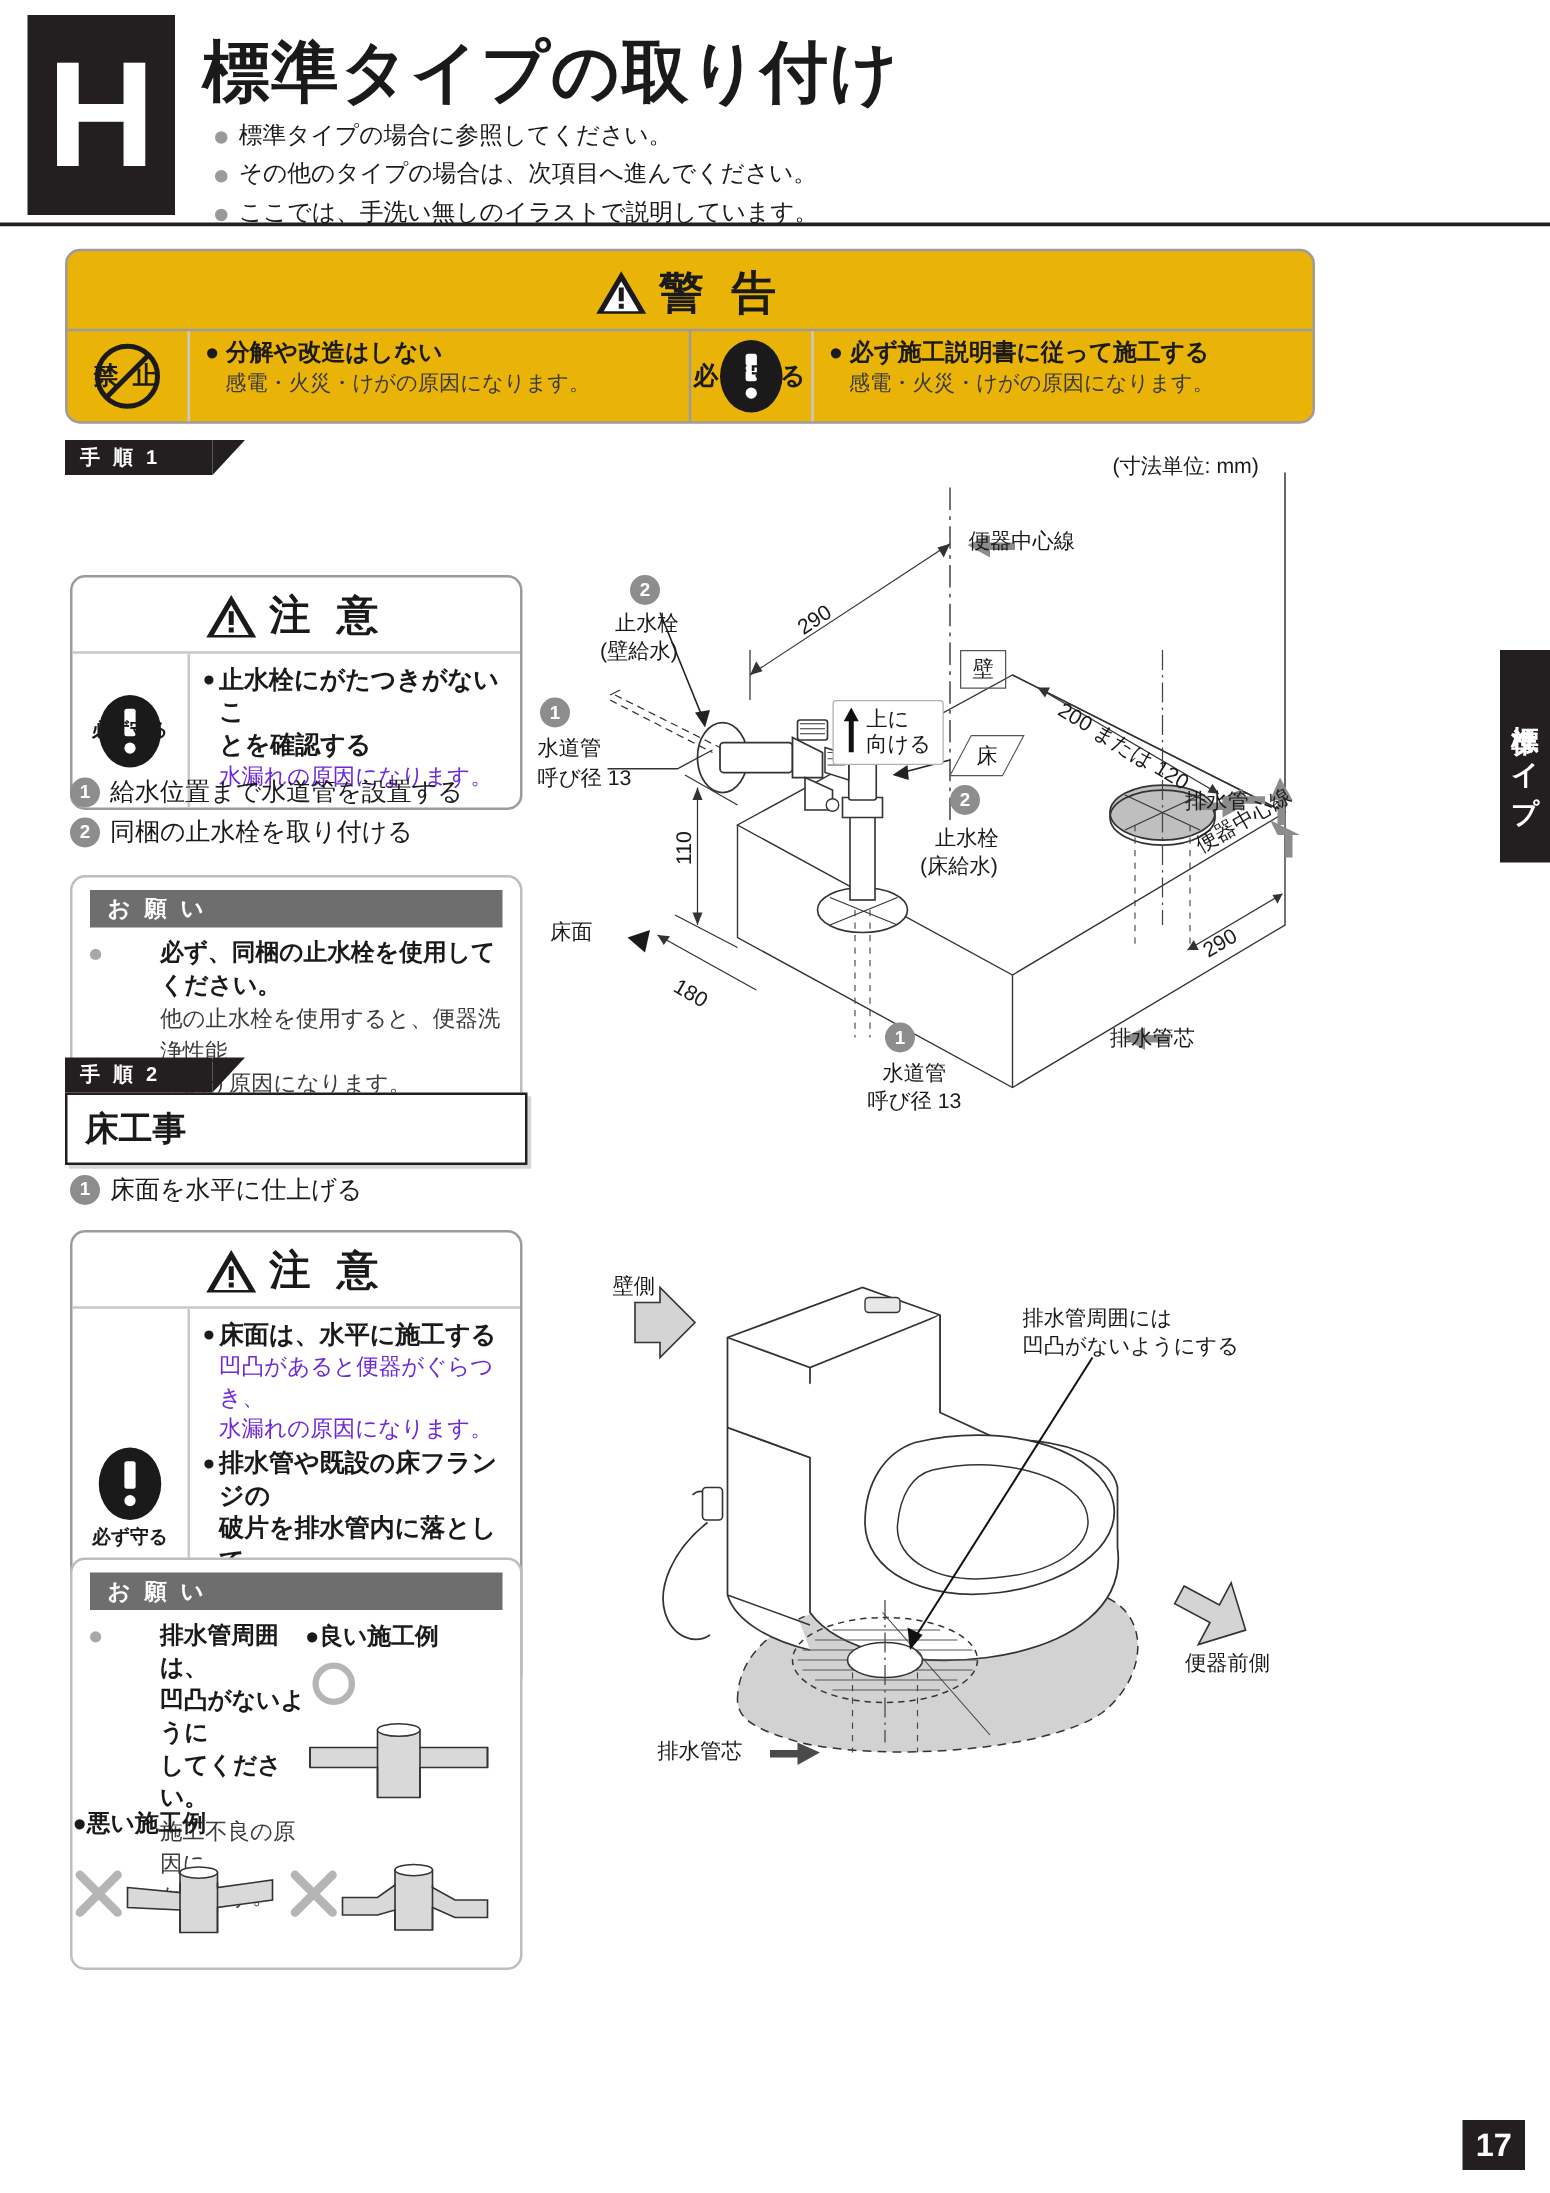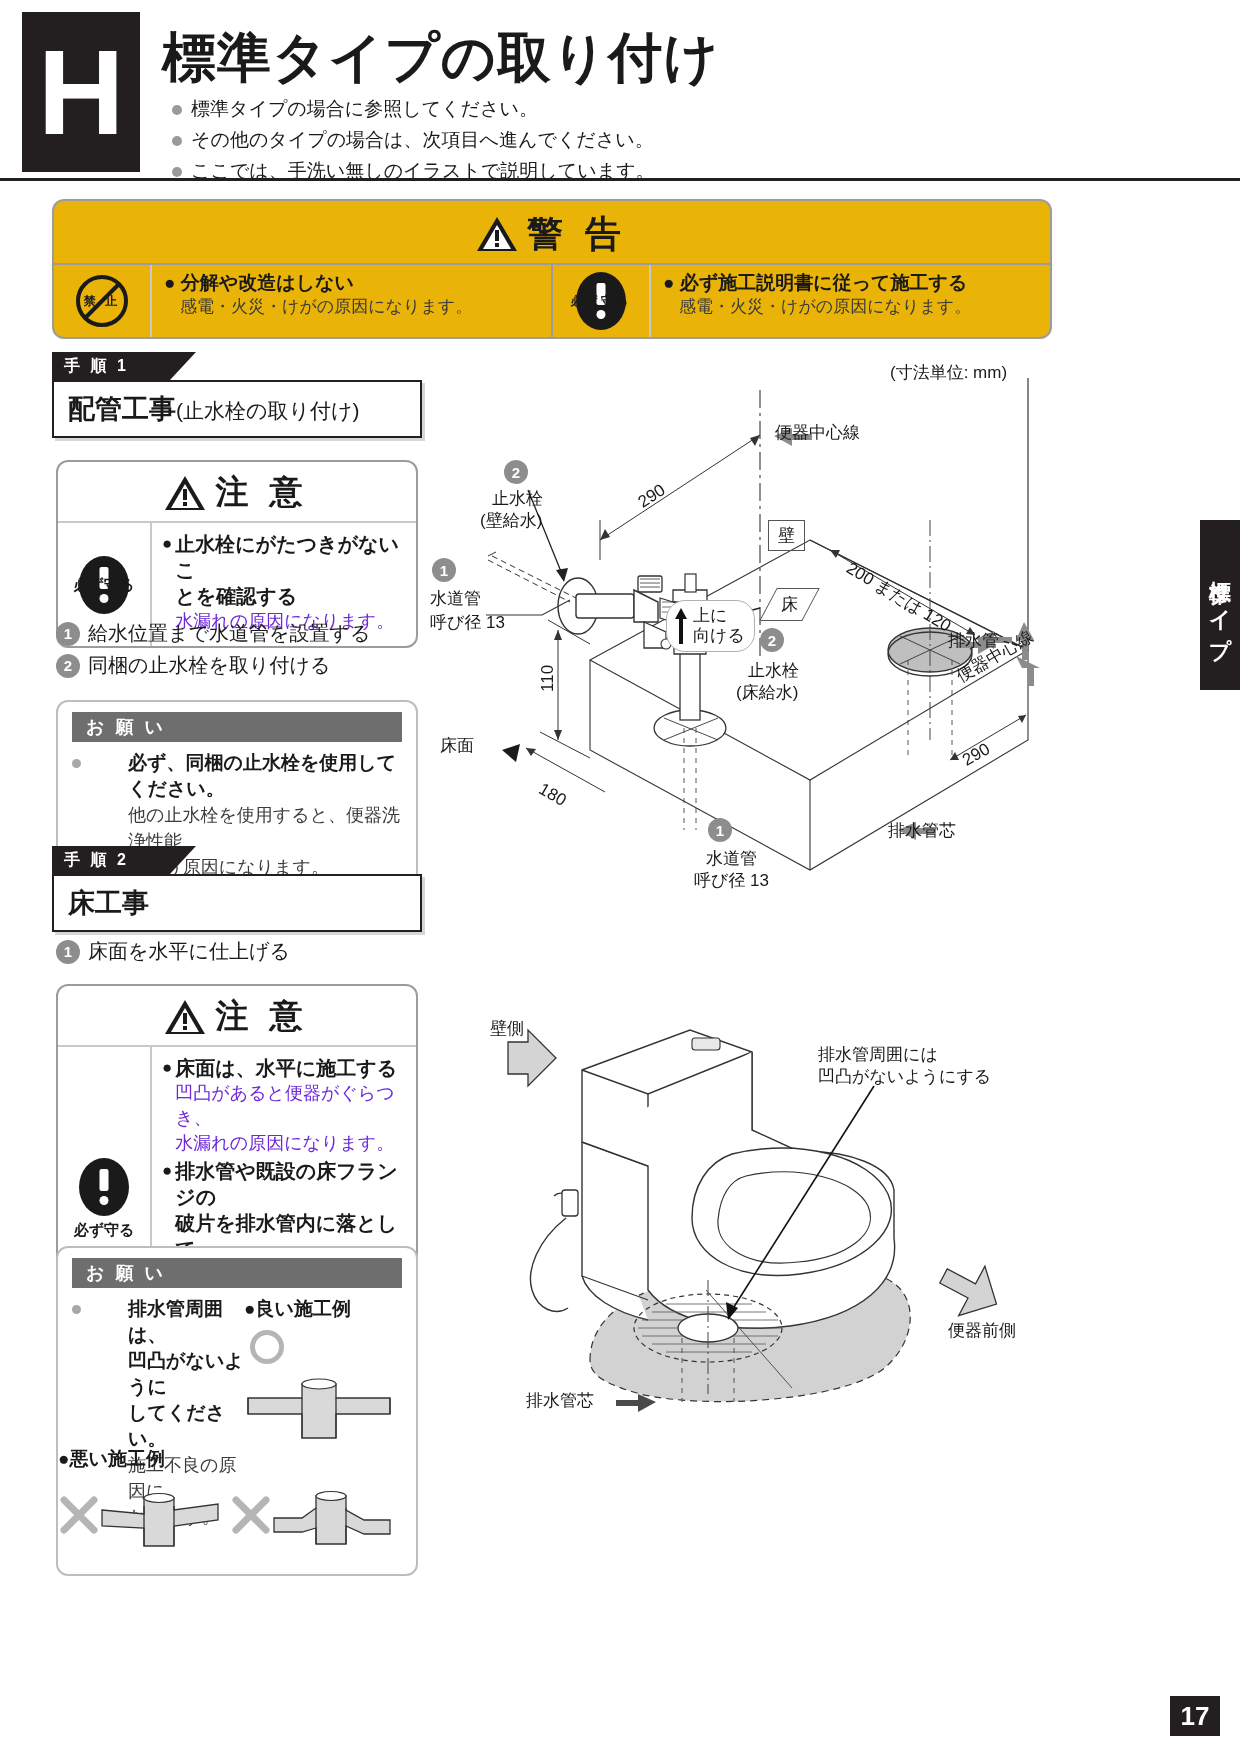--- a/index.html
+++ b/index.html
@@ -52,21 +52,21 @@
     gap: 10px; font-size: 36px; font-weight: bold; letter-spacing: 6px;
     padding-top: 4px;
   }
   .warn-row { display: flex; border-top: 2px solid #9c9c9c; height: 74px; }
   .warn-cell { display: flex; flex: 1 1 0; }
   .warn-cell + .warn-cell { border-left: 2px solid #9c9c9c; }
   .warn-icon {
     width: 96px; flex: none; display: flex; flex-direction: column;
     align-items: center; justify-content: center; gap: 1px;
   }
-  .warn-icon .lbl { font-size: 12px; font-weight: bold; letter-spacing: 3px; }
+  .warn-icon .lbl { font-size: 20px; font-weight: bold; letter-spacing: 3px; }
   .warn-text { border-left: 2px solid #c9c9c9; padding: 6px 4px 0 12px; flex: 1; }
   .warn-text .hl { font-size: 19px; font-weight: bold; line-height: 24px; }
   .warn-text .sub { font-size: 17px; color: #3a3a3a; line-height: 24px; }
 
   .tri {
     width: 0; height: 0; position: relative;
     border-left: 20px solid transparent; border-right: 20px solid transparent;
     border-bottom: 34px solid #1a1a1a;
   }
   .tri::after {
@@ -194,24 +194,23 @@
   
   .diagram { position: absolute; }
   .lbl { position: absolute; font-size: 17px; line-height: 21px; white-space: nowrap; }
   .rotlbl { position: absolute; font-size: 17px; white-space: nowrap; transform-origin: left center; }
   .numbadge {
     position: absolute; width: 24px; height: 24px; border-radius: 50%;
     background: #8d8d8d; color: #fff; font-size: 15px; font-weight: bold;
     display: flex; align-items: center; justify-content: center;
   }
   .upbox {
-    position: absolute; border: 1.5px solid #b0b0b0; border-radius: 19px;
-    background: #fff; display: flex; align-items: center; gap: 5px;
+    position: absolute; border: 1.5px solid #b0b0b0; border-radius: 3px;
+    background: #fff; display: flex; align-items: flex-start; gap: 5px;
     padding: 5px 9px 5px 7px;
-    margin-top: 40px;
   }
   .upbox .txt { font-size: 17px; line-height: 20px; }
   .diamond-lbl {
     position: absolute; font-size: 17px; padding: 4px 12px;
     border: 1px solid #555; transform: skewX(-28deg);
   }
   .diamond-lbl span { display: inline-block; transform: skewX(28deg); }
   .box-lbl {
     position: absolute; font-size: 17px; padding: 3px 9px;
     border: 1px solid #555;
@@ -274,24 +273,20 @@
         <div class="warn-text">
           <div class="hl">●&nbsp;<span>必ず施工説明書に従って施工する</span></div>
           <div class="sub" style="padding-left:16px">感電・火災・けがの原因になります。</div>
         </div>
       </div>
     </div>
   </div>
 
   <div class="step-wrap" style="left:52px; top:352px;">
     <div class="step-tab">手 順 1</div>
-    <div class="step-title">
-      <span class="m">配管工事</span>
-      <span class="s">(止水栓の取り付け)</span>
-    </div>
   </div>
 
   <div class="caut" style="left:56px; top:460px; width:362px;">
     <div class="caut-title">
       <span class="tri">
           <i class="bang"></i>
           <i class="bangdot"></i>
         </span>
       <span>注 意</span>
     </div>

